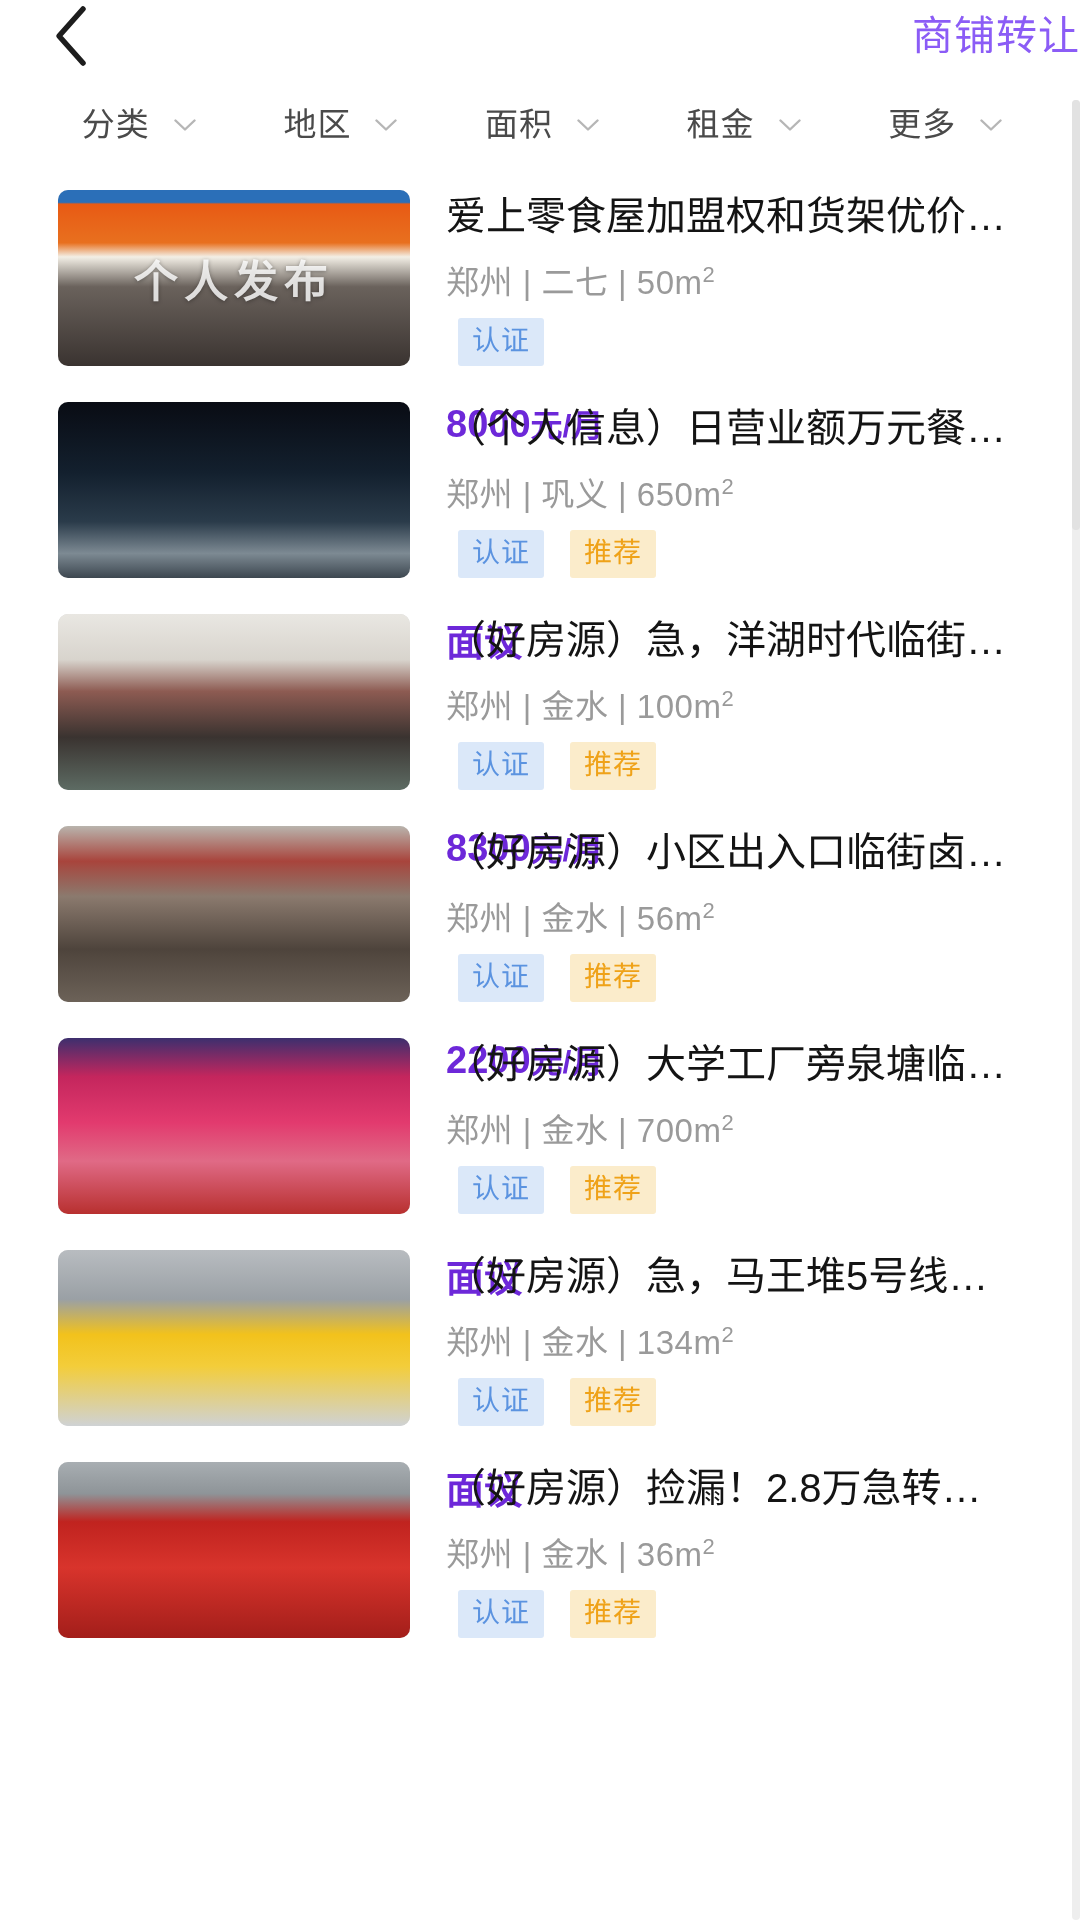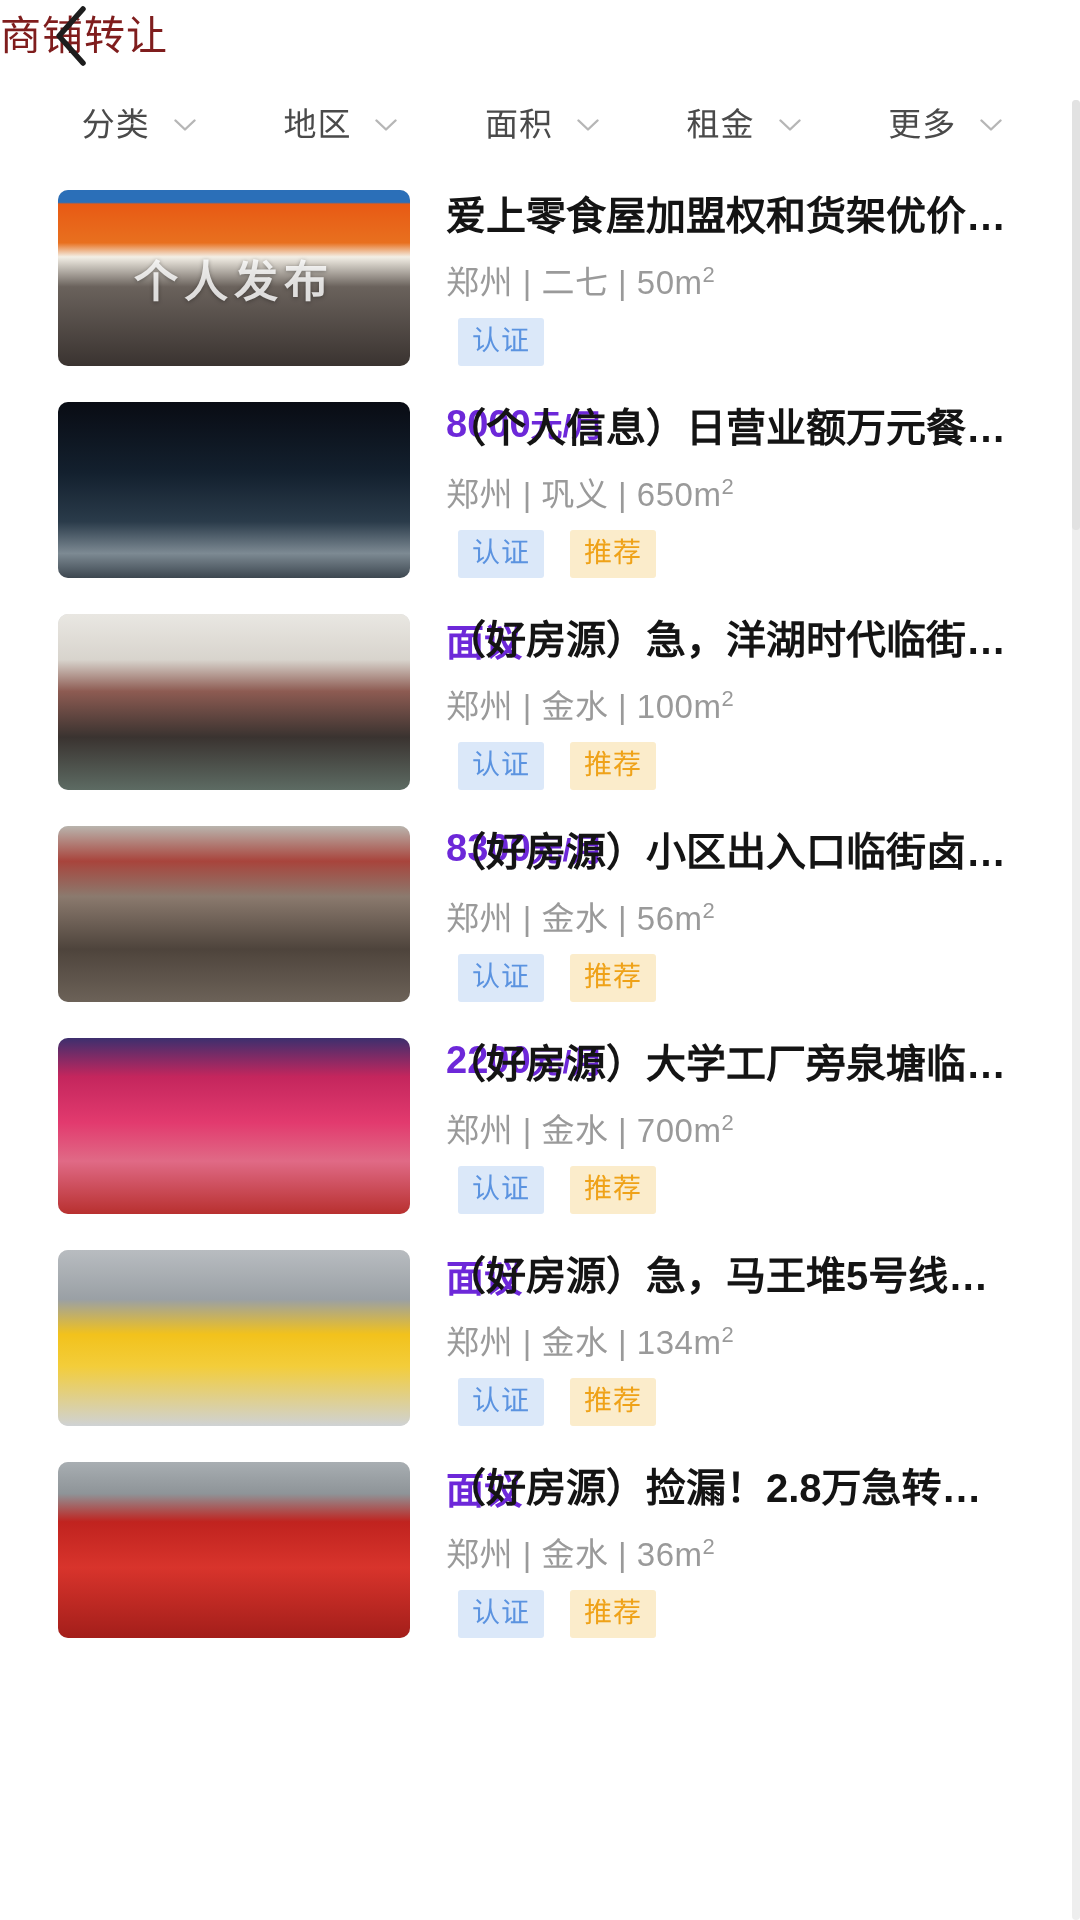--- a/index.html
+++ b/index.html
@@ -29,24 +29,24 @@
     height: 72px;
     width: 74px;
     display: flex;
     align-items: center;
     justify-content: center;
     cursor: pointer;
   }
   .back-btn svg { display: block; }
   .nav-title {
     width: 100%;
-    text-align: left;
+    text-align: right;
     font-size: 41px;
     font-weight: 500;
-    color: #7f1d1d;
+    color: #8b5cf6;
     letter-spacing: 1px;
     line-height: 72px;
   }
 
   
   .filterbar {
     height: 100px;
     display: flex;
     align-items: center;
     background: #ffffff;
@@ -120,21 +120,21 @@
   .info {
     flex: 1 1 auto;
     min-width: 0;
     padding-left: 36px;
     padding-top: 4px;
     display: flex;
     flex-direction: column;
   }
   .title {
     font-size: 40px;
-    font-weight: 700;
+    font-weight: 400;
     color: #141414;
     line-height: 1.14;
     letter-spacing: 0px;
     white-space: nowrap;
     overflow: hidden;
     text-overflow: ellipsis;
   }
   .meta {
     margin-top: 16px;
     font-size: 33px;

